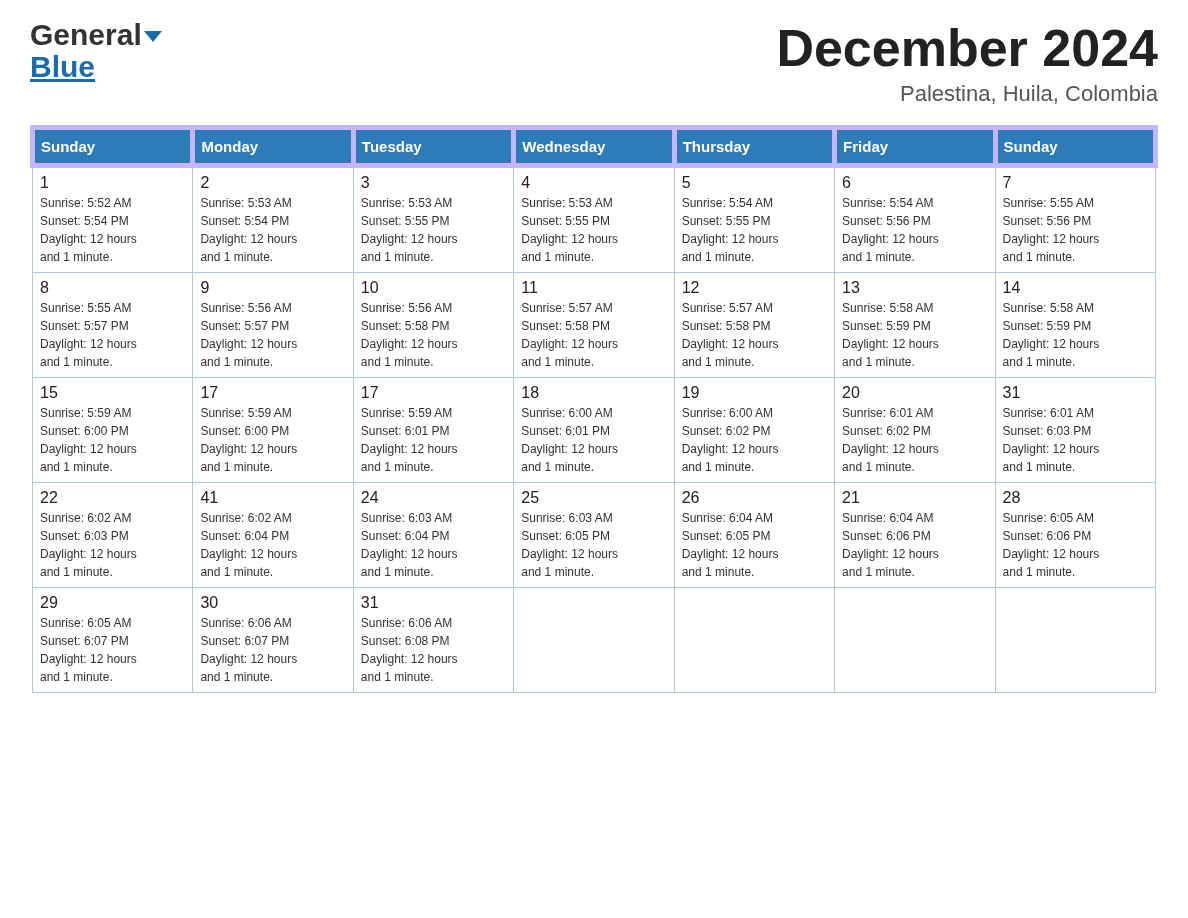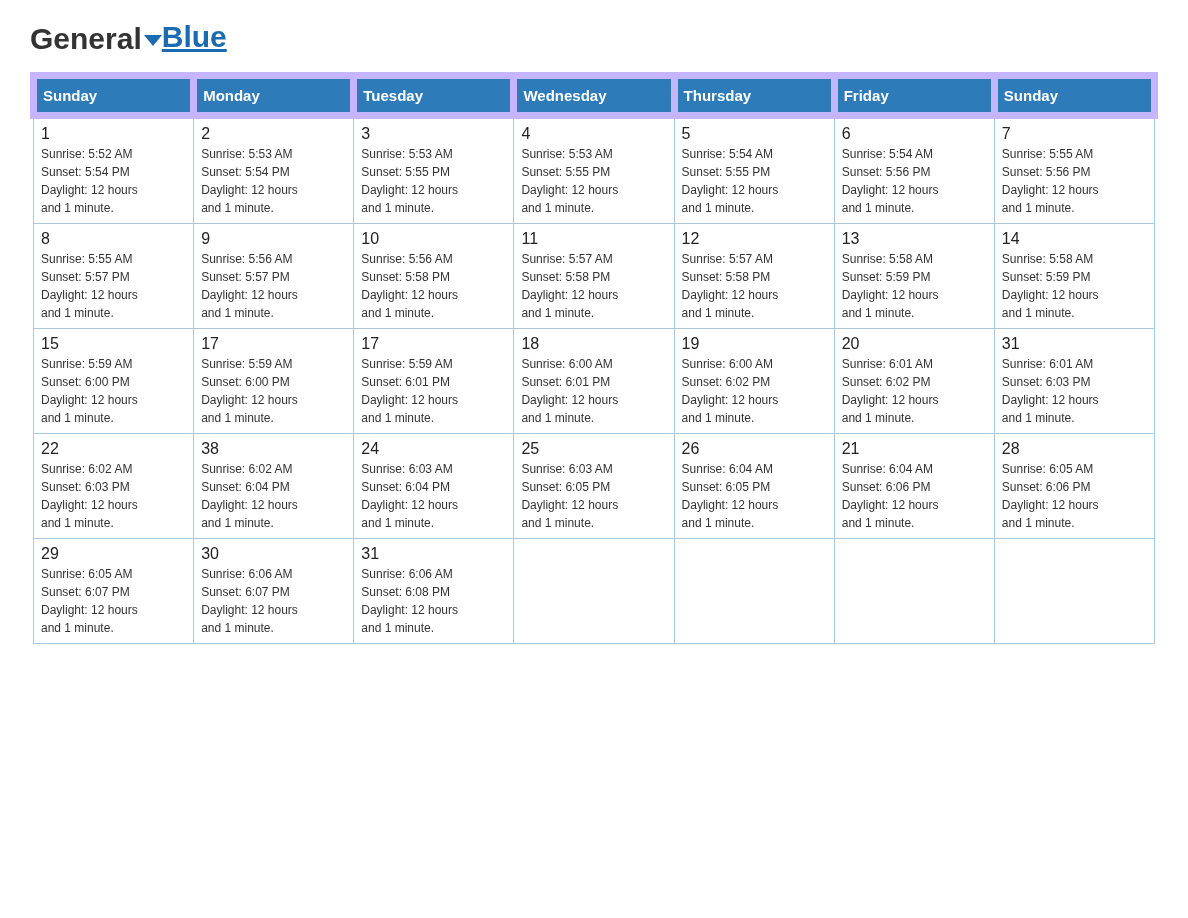--- a/index.html
+++ b/index.html
@@ -11,22 +11,22 @@
       padding: 20px 30px;
     }
     .header {
       display: flex;
       justify-content: space-between;
       align-items: flex-start;
       margin-bottom: 18px;
     }
     .logo {
       display: flex;
-      flex-direction: row;
-      align-items: flex-end;
+      flex-direction: column;
+      align-items: flex-start;
     }
     .title-block {
       text-align: right;
     }
     .calendar-title {
       font-size: 52px;
       font-weight: bold;
       color: #222;
       line-height: 1.1;
     }
@@ -40,21 +40,21 @@
       border-collapse: collapse;
       table-layout: fixed;
     }
     .calendar-table th {
       background-color: #2e7bba;
       color: #fff;
       font-size: 15px;
       font-weight: bold;
       padding: 8px 6px;
       text-align: left;
-      border: 7px solid #c4b5fd;
+      border: 5px solid #c4b5fd;
     }
     .calendar-table td {
       border: 1px solid #aac8e0;
       vertical-align: top;
       padding: 6px 7px;
       font-size: 12.5px;
       color: #222;
       height: 100px;
       background: #fff;
     }
@@ -112,20 +112,24 @@
 <div class="header">
   <div class="logo">
     <div class="logo-wrapper">
       <span class="logo-name">General</span>
       <span class="logo-arrow"></span>
     </div>
     <div class="logo-row2">
       <span class="logo-blue-word">Blue</span>
     </div>
   </div>
+  <div class="title-block">
+    <div class="calendar-title">December 2024</div>
+    <div class="calendar-subtitle">Palestina, Huila, Colombia</div>
+  </div>
 </div>
 
 <table class="calendar-table">
   <thead>
     <tr>
     <th>Sunday</th>
         <th>Monday</th>
         <th>Tuesday</th>
         <th>Wednesday</th>
         <th>Thursday</th>
@@ -333,21 +337,21 @@
         <td>
         <span class="day-number">22</span>
         <div class="day-info">
           Sunrise: 6:02 AM<br>
           Sunset: 6:03 PM<br>
           Daylight: 12 hours<br>
           and 1 minute.
         </div>
       </td>
         <td>
-        <span class="day-number">38</span>
+        <span class="day-number">41</span>
         <div class="day-info">
           Sunrise: 6:02 AM<br>
           Sunset: 6:04 PM<br>
           Daylight: 12 hours<br>
           and 1 minute.
         </div>
       </td>
         <td>
         <span class="day-number">24</span>
         <div class="day-info">

